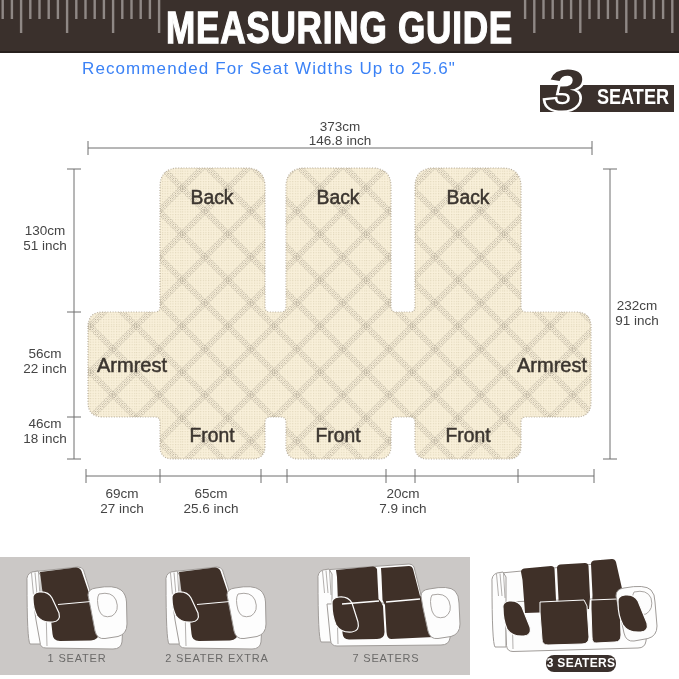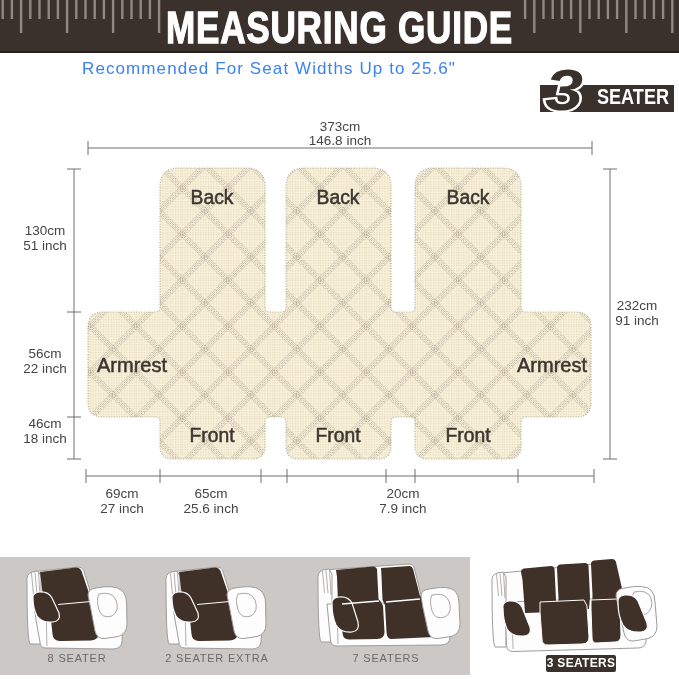--- a/index.html
+++ b/index.html
@@ -214,19 +214,19 @@
       <path d="M540,602 L584,600 L587,606 L589,637 Q589,644 582,644 L548,645 Q542,645 542,639 L540,612 Z" fill="#3f3028" stroke="#fdfdfd" stroke-width="1"></path>
       <path d="M591,600 L617,599 L620,605 L621,635 Q621,642 615,642 L596,643 Q592,643 592,637 L591,609 Z" fill="#3f3028" stroke="#fdfdfd" stroke-width="1"></path>
       <path d="M623,599 L628,598.5 L629,632 L624,633 Z" fill="#3f3028"></path>
       <path d="M503,608 Q502,602 509,601 Q518,600 522,607 L530,627 Q532,635 524,636 Q512,637 507,629 Q503,620 503,608 Z" fill="#3f3028" stroke="#fdfdfd" stroke-width="1.2"></path>
       <path d="M616,596 Q616,589 624,588 Q645,584 651,590 Q655,594 655,602 L657,626 Q657,636 648,638.5 L634,641 Q626,642 624,633 L619,610 Z" fill="#fdfdfd" stroke="#a09c99" stroke-width="1"></path>
       <path d="M634,592 Q647,589 651,598 Q654,609 646,614 Q637,617 634,608 Q631,597 634,592 Z" fill="none" stroke="#a09c99" stroke-width="0.9"></path>
       <path d="M618,602 Q617,596 625,595 Q634,594 638,601 L647,623 Q649,631 641,632 Q628,633 623,625 Q618,616 618,602 Z" fill="#3f3028" stroke="#fdfdfd" stroke-width="1.2"></path>
     </g>
 </svg>
 
-<div class="abs" style="left:27px;top:652px;width:100px;text-align:center;color:#6b6a69;font-size:11px;letter-spacing:0.8px;">8 SEATER</div>
+<div class="abs" style="left:27px;top:652px;width:100px;text-align:center;color:#6b6a69;font-size:11px;letter-spacing:0.8px;">1 SEATER</div>
 
 <div class="abs" style="left:147px;top:652px;width:140px;text-align:center;color:#6b6a69;font-size:11px;letter-spacing:0.8px;">2 SEATER EXTRA</div>
 
 <div class="abs" style="left:326px;top:652px;width:120px;text-align:center;color:#6b6a69;font-size:11px;letter-spacing:0.8px;">7 SEATERS</div>
 
-<div class="abs" style="left:546px;top:655px;width:70px;height:17px;background:#3a302c;border-radius:2px;color:#ffffff;font-size:12px;font-weight:bold;text-align:center;line-height:17px;letter-spacing:0.3px;">3 SEATERS</div>
+<div class="abs" style="left:546px;top:655px;width:70px;height:17px;background:#3a302c;border-radius:8px;color:#ffffff;font-size:12px;font-weight:bold;text-align:center;line-height:17px;letter-spacing:0.3px;">3 SEATERS</div>
 
 </body></html>

